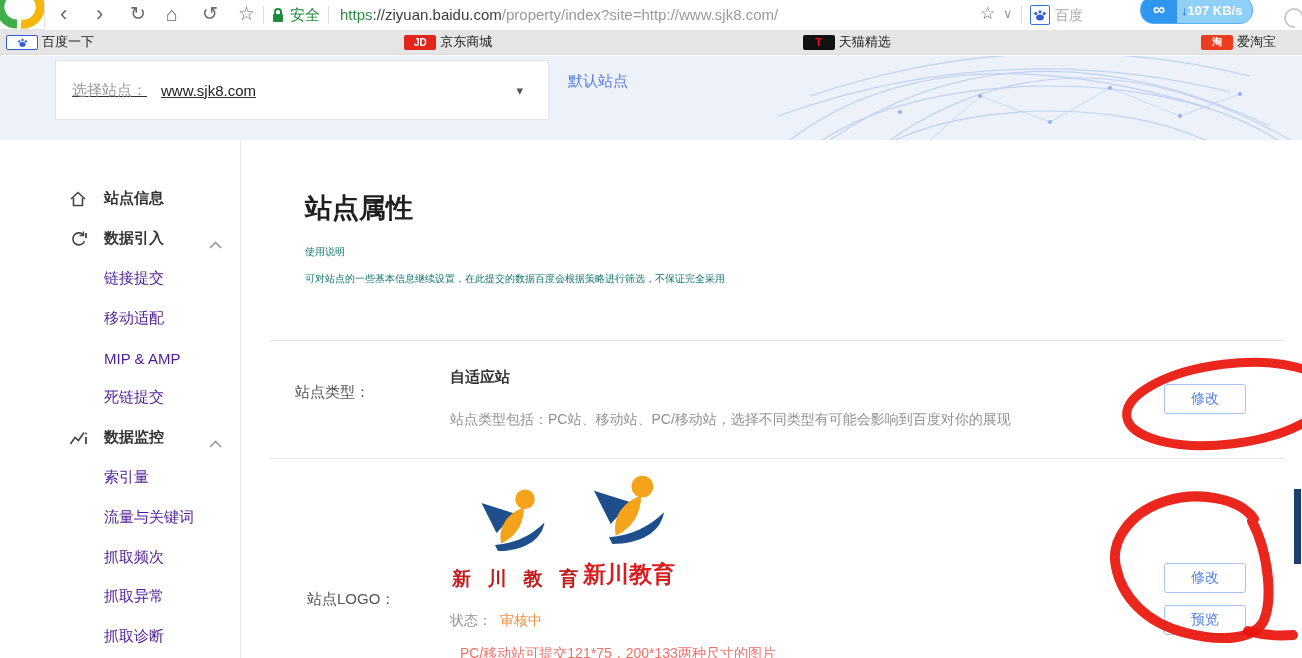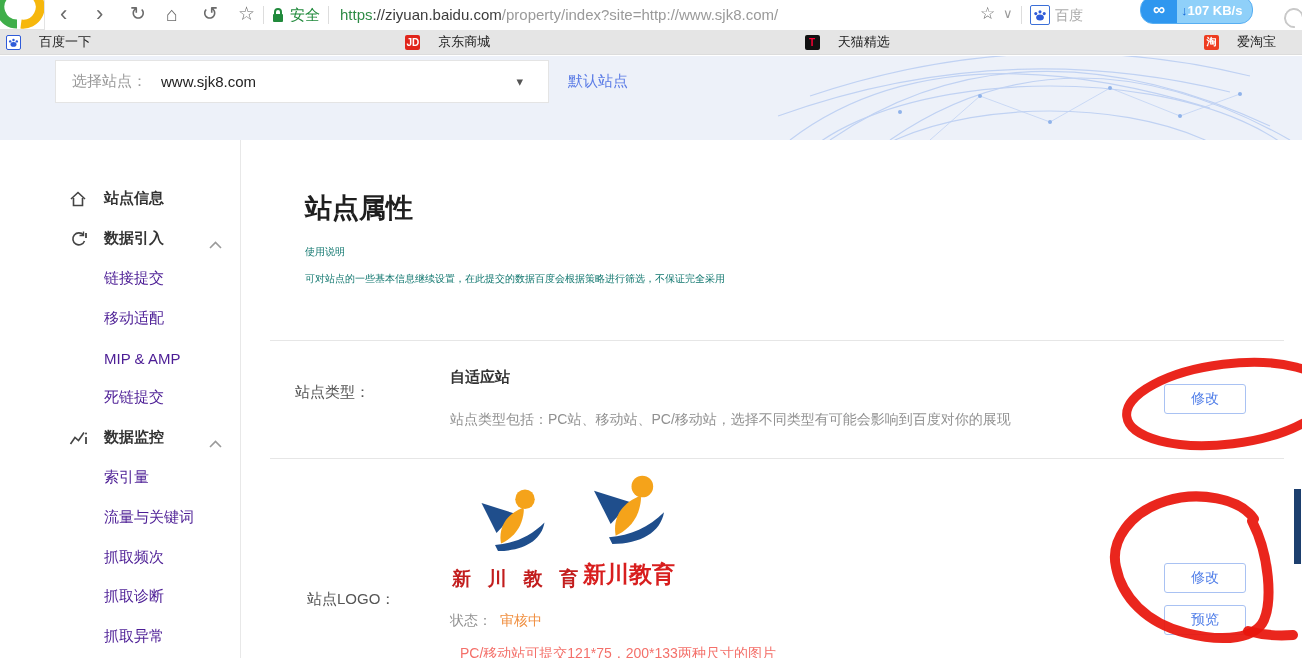--- a/index.html
+++ b/index.html
@@ -18,27 +18,27 @@
   #speed-badge .left{width:36px;height:26px;background:#2f97ef;color:#fff;font-size:17px;font-weight:bold;
                      display:flex;align-items:center;justify-content:center;}
   #speed-badge .right{padding:0 10px 0 4px;font-size:13px;font-weight:bold;color:#fff;white-space:nowrap;}
   #speed-badge .right .arrow{color:#1468d8;}
   #partial-circle{position:absolute;left:1284px;top:8px;width:16px;height:16px;border:2px solid #c9c9c9;
                   border-right-color:transparent;border-radius:50%;transform:rotate(40deg);}
   
   #bookmarks{position:absolute;left:0;top:30px;width:1302px;height:25px;background:#e5e5e5;
              border-bottom:1px solid #dcdcdc;display:flex;align-items:center;padding-left:6px;box-sizing:border-box;justify-content:space-between;}
   .bm{display:flex;align-items:center;margin-right:26px;cursor:pointer;}
-  .bm .tile{width:15px;height:15px;border-radius:2px;font-size:10px;font-weight:bold;display:flex;
-            align-items:center;justify-content:center;margin-right:18px;}
+  .bm .tile{width:32px;height:15px;border-radius:2px;font-size:10px;font-weight:bold;display:flex;
+            align-items:center;justify-content:center;margin-right:4px;}
   .bm .lbl{font-size:13px;color:#222;}
   
   #headband{position:absolute;left:0;top:56px;width:1302px;height:84px;background:#edf1f9;overflow:hidden;}
-  #select-box{position:absolute;left:55px;top:4px;width:494px;height:43px;background:#fff;
-              border:1px solid #e4e4e4;box-sizing:border-box;display:flex;align-items:center;cursor:pointer;}
+  #select-box{position:absolute;left:55px;top:4px;width:494px;height:60px;background:#fff;
+              border:1px solid #e4e4e4;box-sizing:border-box;display:flex;align-items:center;cursor:pointer;text-decoration:underline;}
   #select-box .slabel{color:#999;font-size:15px;margin-left:16px;}
   #select-box .svalue{color:#222;font-size:15px;margin-left:14px;}
   #select-box .caret{position:absolute;right:25px;color:#555;font-size:13px;}
   #default-link{position:absolute;left:568px;top:16px;font-size:15px;color:#5b7ce6;cursor:pointer;}
   
   #sidebar{position:absolute;left:4px;top:140px;width:240px;padding-top:39px;}
   #sidebar-border{position:absolute;left:240px;top:140px;width:1px;height:518px;background:#e8e8e8;}
   .side-item{position:relative;height:39.8px;display:flex;align-items:center;cursor:pointer;}
   .side-item .sicon{position:absolute;left:64px;width:20px;height:20px;}
   .side-item .slbl{position:absolute;left:100px;font-size:15px;}
@@ -216,24 +216,24 @@
       <div class="side-item sub">
         <span class="slbl">索引量</span>
       </div>
       <div class="side-item sub">
         <span class="slbl">流量与关键词</span>
       </div>
       <div class="side-item sub">
         <span class="slbl">抓取频次</span>
       </div>
       <div class="side-item sub">
+        <span class="slbl">抓取异常</span>
+      </div>
+      <div class="side-item sub">
         <span class="slbl">抓取诊断</span>
-      </div>
-      <div class="side-item sub">
-        <span class="slbl">抓取异常</span>
       </div>
     </div>
   <div id="sidebar-border"></div>
 
   <div class="h1">站点属性</div>
   <div class="abs graytext" style="left:305px;top:245px;">使用说明</div>
   <div class="abs graytext" style="left:305px;top:272px;">可对站点的一些基本信息继续设置，在此提交的数据百度会根据策略进行筛选，不保证完全采用</div>
 
   <div class="divider" style="top:340px;"></div>
 

